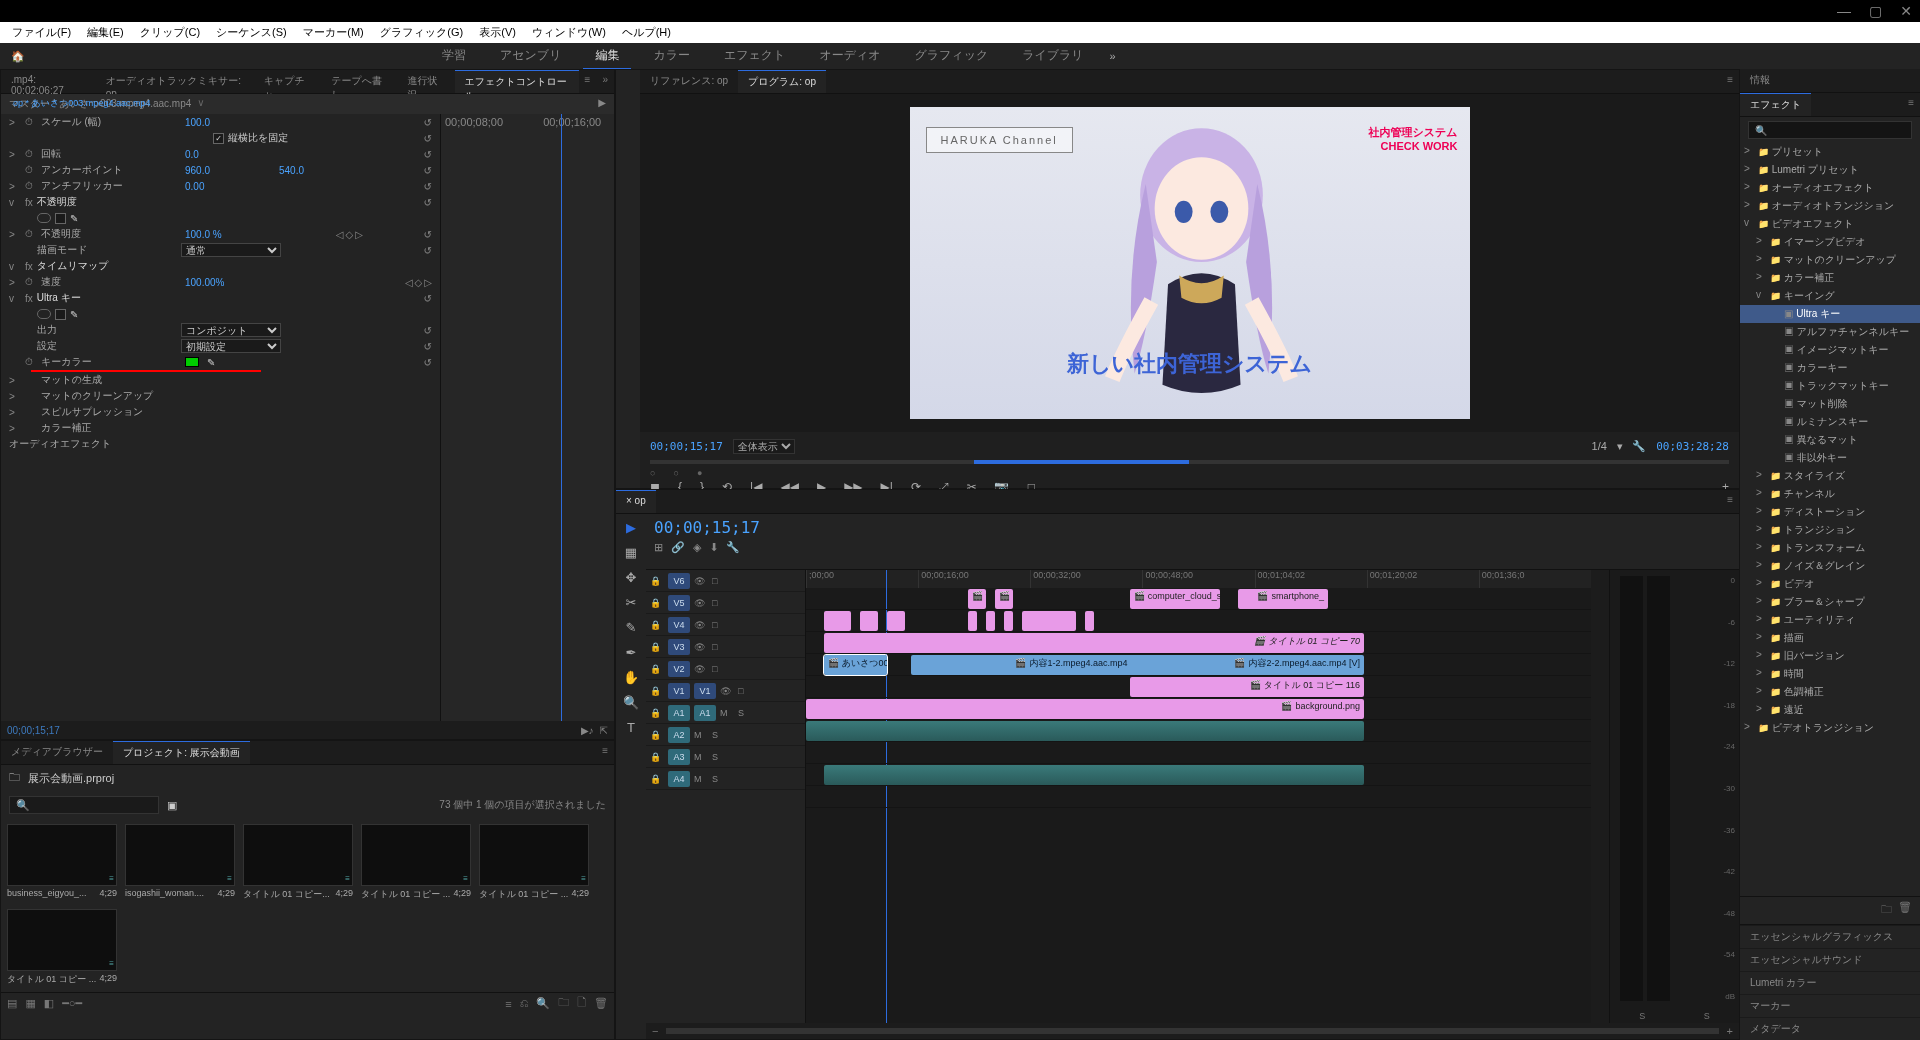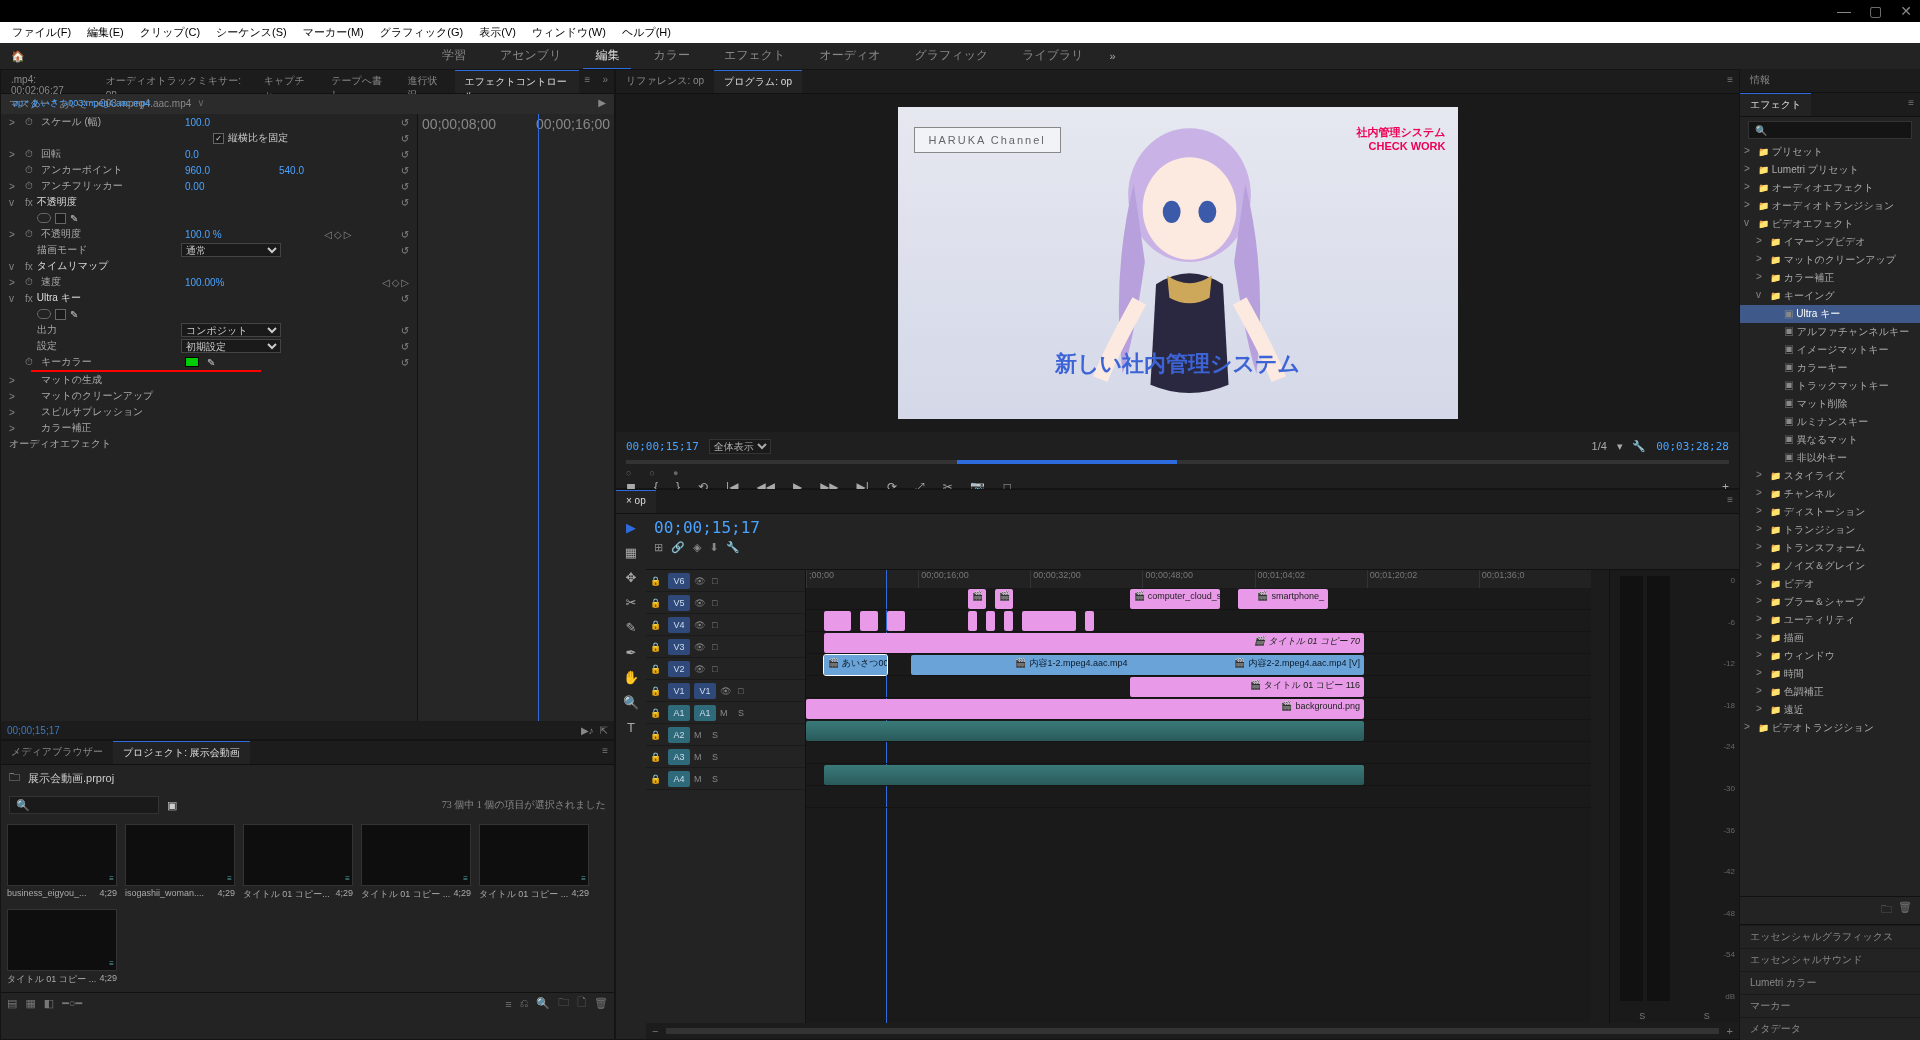--- a/index.html
+++ b/index.html
@@ -50,31 +50,31 @@
 .key-color-line { height:2px; background:#f00; margin:0 10px 0 30px; width:230px; }
 .swatch { width:14px; height:10px; background:#0c0; display:inline-block; border:1px solid #000; }
 .eyedrop { color:#ccc; margin-left:4px; }
 .ec-foot { height:18px; background:#1c1c1c; display:flex; align-items:center; justify-content:flex-end; padding:0 6px; gap:6px; color:#888; font-size:10px; }
 .ec-foot .tc { margin-right:auto; color:#3d7abf; }
 
 
 .proj { height:300px; }
 .proj-head { display:flex; align-items:center; padding:4px 8px; gap:8px; background:#232323; }
 .proj-head .search { flex:0 0 150px; background:#1a1a1a; border:1px solid #333; height:18px; display:flex; align-items:center; padding:0 6px; color:#555; }
-.proj-head .summary { color:#888; font-size:10px; margin-left:auto;font-family:Liberation Serif, serif; }
+.proj-head .summary { color:#888; font-size:10px; margin-left:auto; }
 .thumbs { display:flex; flex-wrap:wrap; padding:6px; gap:8px; }
 .thumb { width:110px; }
 .thumb .img { width:110px; height:62px; background:#0e0e0e; border:1px solid #333; display:flex; align-items:center; justify-content:center; color:#555; font-size:9px; overflow:hidden; position:relative; }
 .thumb .img .tag { position:absolute; right:2px; bottom:2px; font-size:8px; color:#5aa; }
 .thumb .name { font-size:9px; color:#aaa; margin-top:2px; white-space:nowrap; overflow:hidden; text-overflow:ellipsis; display:flex; justify-content:space-between; }
 .proj-foot { height:22px; border-top:1px solid #111; display:flex; align-items:center; padding:0 6px; gap:8px; color:#777; }
 .proj-foot .spacer { flex:1; }
 
 
-.prog { flex:0 0 420px; }
+.prog { flex:0 0 420px;padding-left:24px; }
 .prog-body { flex:1; display:flex; align-items:center; justify-content:center; background:#1a1a1a; }
 .prog-frame { width:560px; height:312px; background:linear-gradient(#e6e8f0,#d4d8e8); position:relative; overflow:hidden; }
 .prog-frame .logo { position:absolute; left:16px; top:20px; border:1px solid #888; padding:6px 14px; font-size:11px; letter-spacing:2px; color:#666; background:rgba(255,255,255,.5); }
 .prog-frame .ribbon { position:absolute; right:12px; top:18px; color:#e05; font-size:11px; text-align:right; font-weight:bold; }
 .prog-frame .tagline { position:absolute; left:0; right:0; bottom:40px; text-align:center; color:#3d64d6; font-size:22px; font-weight:bold; line-height:1.3; }
 .prog-frame .char { position:absolute; left:50%; top:10px; width:230px; height:290px; transform:translateX(-45%); }
 .prog-ctrl { height:56px; background:#1f1f1f; padding:4px 10px; }
 .prog-ctrl .row1 { display:flex; align-items:center; gap:10px; font-size:11px; height:20px; }
 .prog-ctrl .row1 .tc { color:#4aa3ff; font-family:monospace; }
 .prog-ctrl .row1 select { background:#1a1a1a; border:1px solid #333; color:#aaa; font-size:10px; }
@@ -327,21 +327,21 @@
                 <span class="tw">&gt;</span>
                 <span class="stop"></span>
                 <span class="lbl">カラー補正</span>
                 <span class="val"></span>
               </div>
               <div class="ec-row section">
                 <span class="lbl">オーディオエフェクト</span>
               </div>
             </div>
           <div class="ec-timeline">
-            <div style="display:flex;font-size:14px;color:#888;padding:2px 4px;gap:40px">
+            <div style="display:flex;font-size:11px;color:#888;padding:2px 4px;gap:40px">
               <span>00;00;08;00</span>
               <span>00;00;16;00</span>
             </div>
             <div class="marker"></div>
           </div>
         </div>
       </div>
       <div class="ec-foot">
         <span class="tc">00;00;15;17</span>
         <span>▶♪</span>
@@ -715,21 +715,21 @@
         <div class="node d1 folder"><span class="arr">&gt;</span><span>スタイライズ</span></div>
         <div class="node d1 folder"><span class="arr">&gt;</span><span>チャンネル</span></div>
         <div class="node d1 folder"><span class="arr">&gt;</span><span>ディストーション</span></div>
         <div class="node d1 folder"><span class="arr">&gt;</span><span>トランジション</span></div>
         <div class="node d1 folder"><span class="arr">&gt;</span><span>トランスフォーム</span></div>
         <div class="node d1 folder"><span class="arr">&gt;</span><span>ノイズ＆グレイン</span></div>
         <div class="node d1 folder"><span class="arr">&gt;</span><span>ビデオ</span></div>
         <div class="node d1 folder"><span class="arr">&gt;</span><span>ブラー＆シャープ</span></div>
         <div class="node d1 folder"><span class="arr">&gt;</span><span>ユーティリティ</span></div>
         <div class="node d1 folder"><span class="arr">&gt;</span><span>描画</span></div>
-        <div class="node d1 folder"><span class="arr">&gt;</span><span>ウィンドウ</span></div>
+        <div class="node d1 folder"><span class="arr">&gt;</span><span>旧バージョン</span></div>
         <div class="node d1 folder"><span class="arr">&gt;</span><span>時間</span></div>
         <div class="node d1 folder"><span class="arr">&gt;</span><span>色調補正</span></div>
         <div class="node d1 folder"><span class="arr">&gt;</span><span>遠近</span></div>
         <div class="node d0 folder"><span class="arr">&gt;</span><span>ビデオトランジション</span></div>
       </div>
     <div style="display:flex;justify-content:flex-end;padding:4px 8px;gap:6px;border-top:1px solid #111;color:#777">
       <span>🗀</span>
       <span>🗑</span>
     </div>
     <div class="extra-panels" id="extrapanels">

